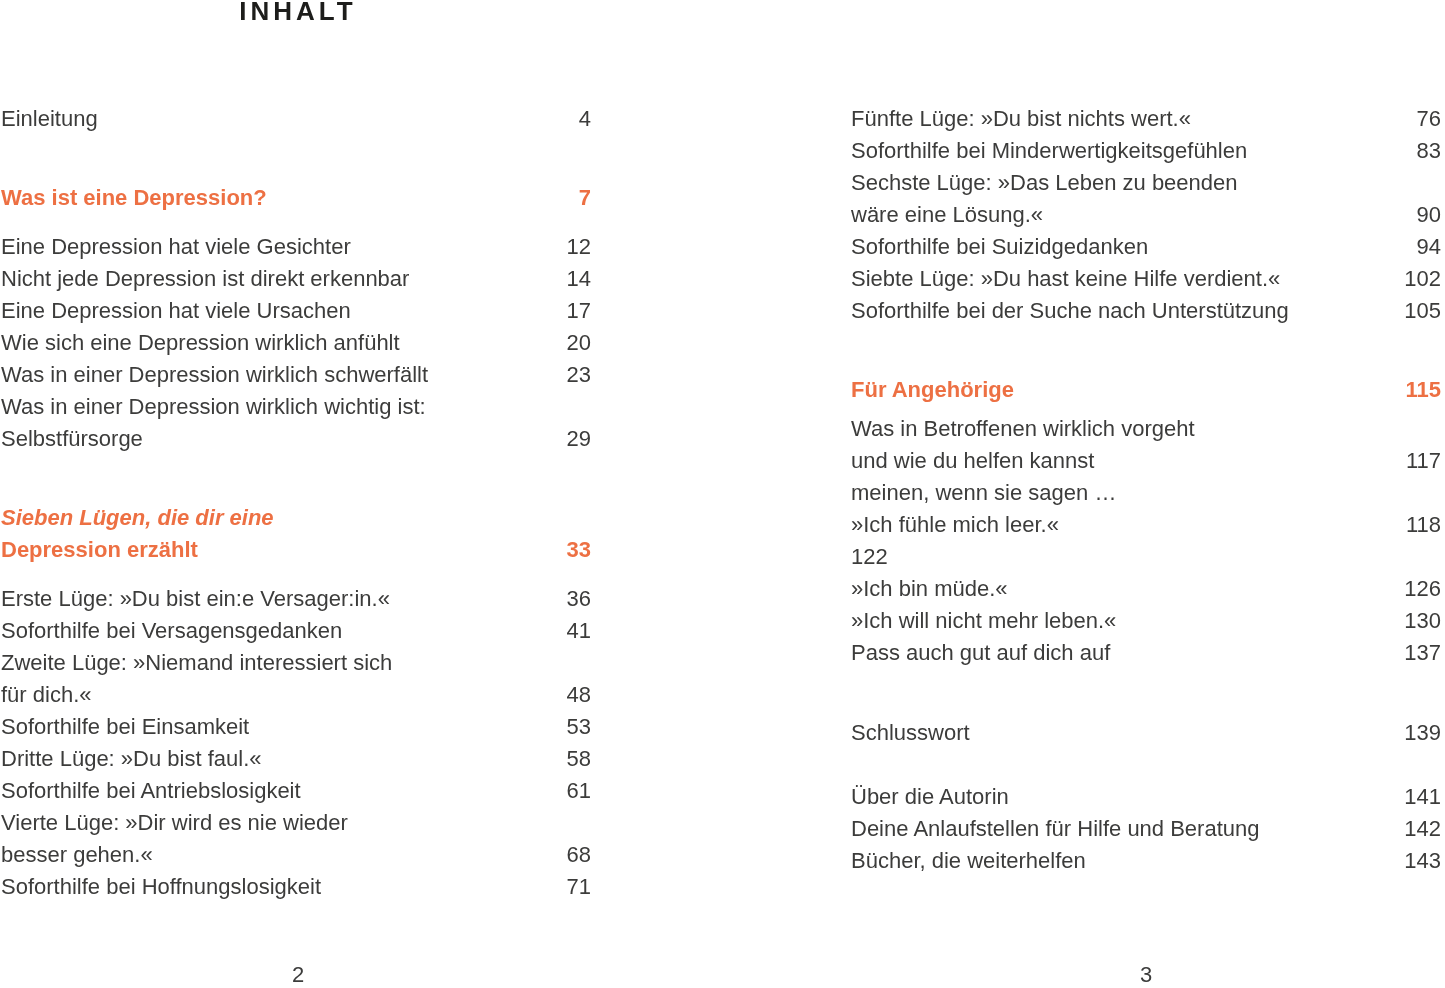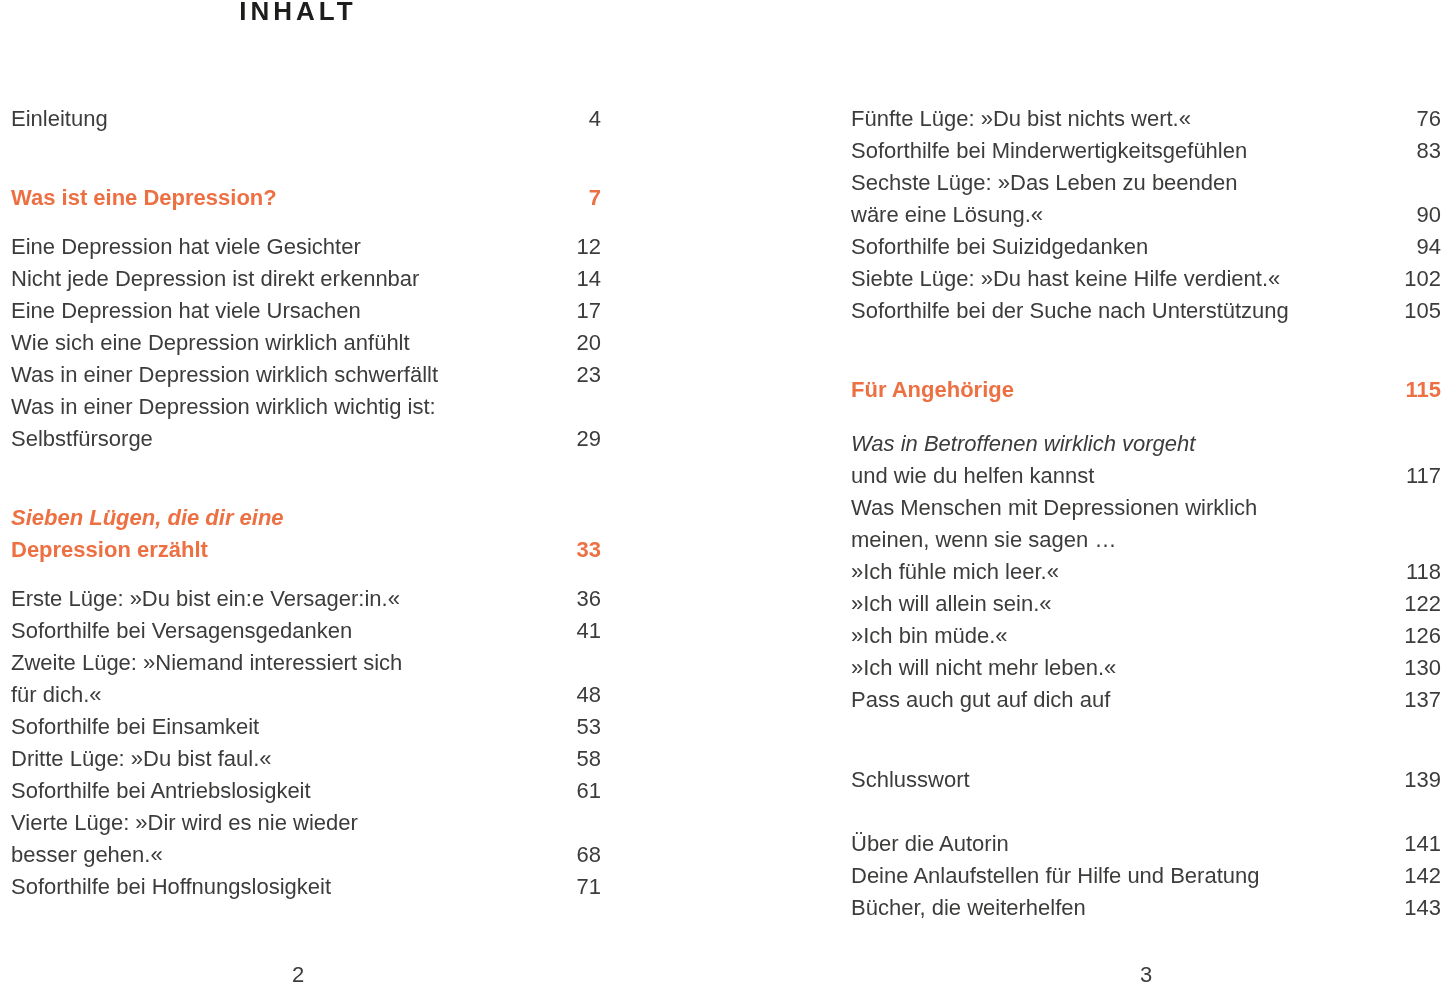--- a/index.html
+++ b/index.html
@@ -27,21 +27,21 @@
     font-weight: 700;
     letter-spacing: 4px;
     color: #1D1D1B;
     line-height: 28px;
   }
   .toc-col {
     position: absolute;
     top: 103px;
     width: 590px;
   }
-  #col-left  { left: 11px; }
+  #col-left  { left: 1px; }
   #col-right { left: 851px; }
   .row {
     display: flex;
     justify-content: space-between;
     align-items: baseline;
     height: 32px;
     line-height: 32px;
     font-size: 22px;
   }
   .row .t { white-space: nowrap; }
@@ -181,42 +181,37 @@
         <span class="p">102</span>
       </div>
       <div class="row italic">
         <span class="t">Soforthilfe bei der Suche nach Unterstützung</span>
         <span class="p">105</span>
       </div>
       <div class="row heading" style="margin-top: 47px;">
         <span class="t">Für Angehörige</span>
         <span class="p">115</span>
       </div>
-      <div class="row" style="margin-top: 22px; font-style: italic;">
+      <div class="row" style="margin-top: 7px;">
         <span class="t">Was in Betroffenen wirklich vorgeht</span>
         <span class="p"></span>
       </div>
       <div class="row">
         <span class="t">und wie du helfen kannst</span>
         <span class="p">117</span>
       </div>
       <div class="row">
-        <span class="t">Was Menschen mit Depressionen wirklich</span>
-        <span class="p"></span>
-      </div>
-      <div class="row">
         <span class="t">meinen, wenn sie sagen …</span>
         <span class="p"></span>
       </div>
       <div class="row italic">
         <span class="t">»Ich fühle mich leer.«</span>
         <span class="p">118</span>
       </div>
       <div class="row italic">
-        <span class="t">»Ich will allein sein.«</span>
         <span class="p">122</span>
       </div>
       <div class="row italic">
         <span class="t">»Ich bin müde.«</span>
         <span class="p">126</span>
       </div>
       <div class="row italic">
         <span class="t">»Ich will nicht mehr leben.«</span>
         <span class="p">130</span>
       </div>

